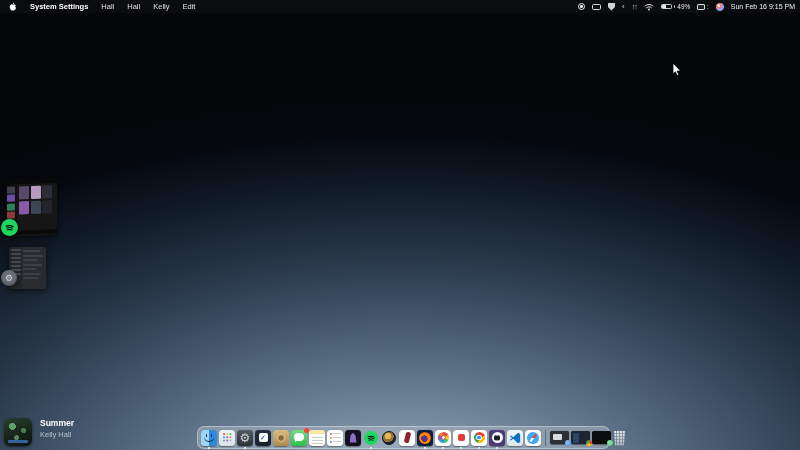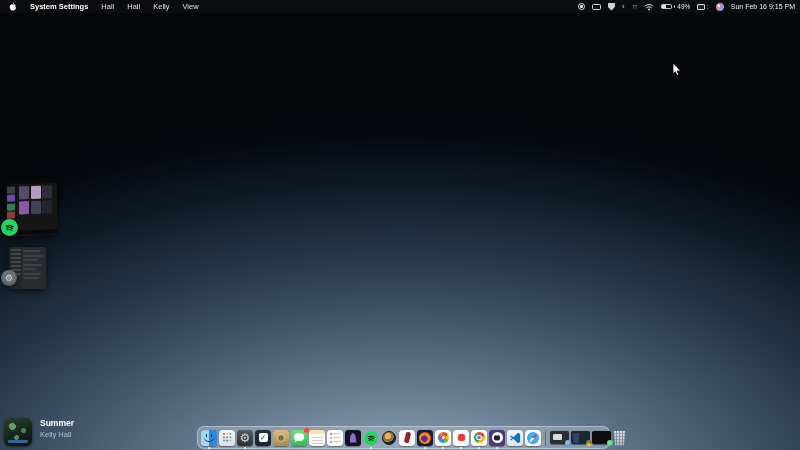--- a/index.html
+++ b/index.html
@@ -238,21 +238,21 @@
   <div class="menubar-left">
     <span class="apple-logo">
       <svg viewBox="0 0 16 18" width="8" height="9">
           <path fill="#fff" d="M11 4.6c-1 0-2 .6-2.6.6-.7 0-1.6-.6-2.7-.6C3.6 4.6 1.5 6.4 1.5 10c0 3.3 2.6 7 4 7 .8 0 1.3-.5 2.4-.5s1.5.5 2.4.5c1.5 0 3.8-3.8 3.8-5.8-2-.8-2.4-3.6-.3-4.7-.7-1-2-0.9-2.8-.9zM10.4 1c-1.4.1-2.9 1.4-2.7 3 1.4.2 2.9-1.3 2.7-3z"></path>
         </svg>
     </span>
     <span class="appname">System Settings</span>
     <span class="menu-item">Hall</span>
     <span class="menu-item">Hall</span>
     <span class="menu-item">Kelly</span>
-    <span class="menu-item">View</span>
+    <span class="menu-item">Edit</span>
   </div>
   <div class="menubar-right">
     <span class="sicon rec-circle"></span>
     <span class="sicon disp-ic"></span>
     <span class="sicon shield-ic"></span>
     <span class="sicon chev">‹</span>
     <span class="sicon arrows">↑↑</span>
     <span class="sicon">
       <svg class="wifi-svg" viewBox="0 0 20 16">
           <g fill="none" stroke="#e8eaec" stroke-width="2" stroke-linecap="round">

